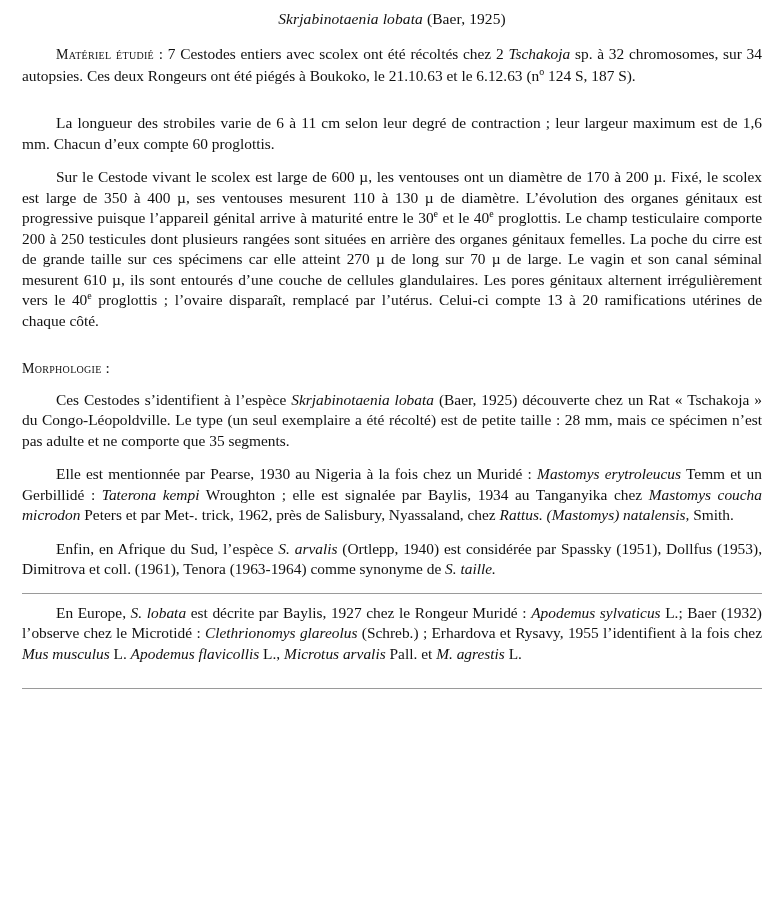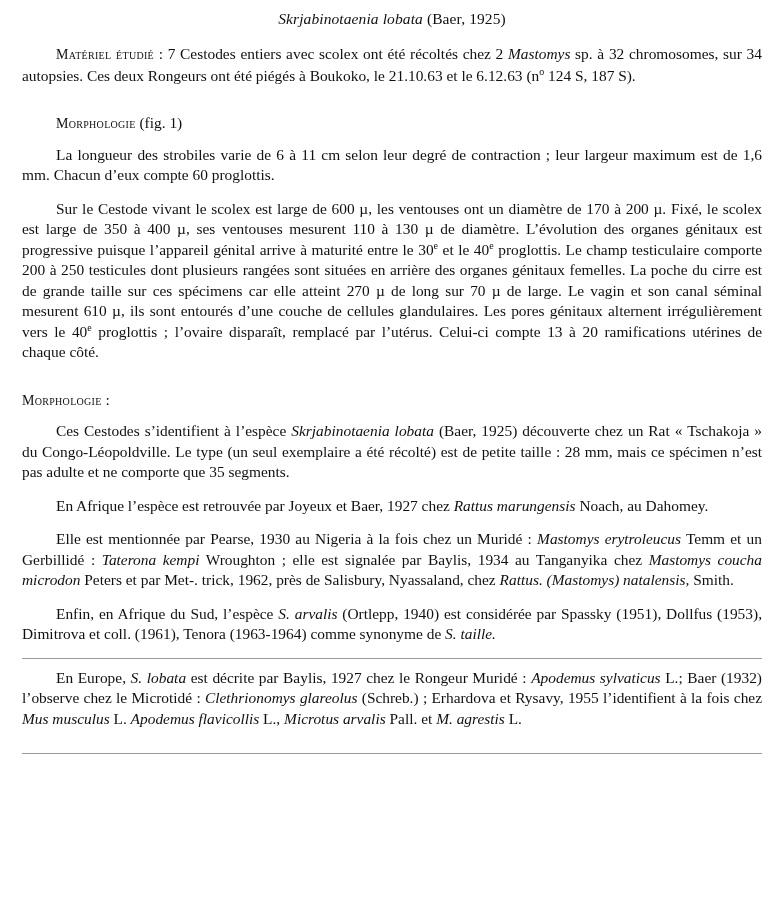--- a/index.html
+++ b/index.html
@@ -73,37 +73,35 @@
 </style>
 </head>
 <body>
 
 <div class="page">
 
   <div class="title">
     <span class="ital">Skrjabinotaenia lobata</span><span> (Baer, 1925)</span>
   </div>
 
-  <p class="para"><span class="sc">Matériel étudié</span><span> : 7 Cestodes entiers avec scolex ont été récoltés chez 2 <span class="ital">Mastomys</span> sp. à 32 chromosomes, sur 34 autopsies. Ces deux Rongeurs ont été piégés à Boukoko, le 21.10.63 et le 6.12.63 (n<sup>o</sup> 124 S, 187 S).</span></p>
+  <p class="para"><span class="sc">Matériel étudié</span><span> : 7 Cestodes entiers avec scolex ont été récoltés chez 2 <span class="ital">Tschakoja</span> sp. à 32 chromosomes, sur 34 autopsies. Ces deux Rongeurs ont été piégés à Boukoko, le 21.10.63 et le 6.12.63 (n<sup>o</sup> 124 S, 187 S).</span></p>
 
   <div class="section-gap"></div>
 
-  <div class="heading"><span class="sc">Morphologie</span><span> (fig. 1)</span></div>
 
   <p class="para">La longueur des strobiles varie de 6 à 11 cm selon leur degré de contraction ; leur largeur maximum est de 1,6 mm. Chacun d’eux compte 60 proglottis.</p>
 
   <p class="para">Sur le Cestode vivant le scolex est large de 600 µ, les ventouses ont un diamètre de 170 à 200 µ. Fixé, le scolex est large de 350 à 400 µ, ses ventouses mesurent 110 à 130 µ de diamètre. L’évolution des organes génitaux est progressive puisque l’appareil génital arrive à maturité entre le 30<sup>e</sup> et le 40<sup>e</sup> proglottis. Le champ testiculaire comporte 200 à 250 testicules dont plusieurs rangées sont situées en arrière des organes génitaux femelles. La poche du cirre est de grande taille sur ces spécimens car elle atteint 270 µ de long sur 70 µ de large. Le vagin et son canal séminal mesurent 610 µ, ils sont entourés d’une couche de cellules glandulaires. Les pores génitaux alternent irrégulièrement vers le 40<sup>e</sup> proglottis ; l’ovaire disparaît, remplacé par l’utérus. Celui-ci compte 13 à 20 ramifications utérines de chaque côté.</p>
 
   <div class="section-gap"></div>
 
   <div class="heading flush"><span class="sc">Morphologie</span><span> :</span></div>
 
   <p class="para">Ces Cestodes s’identifient à l’espèce <span class="ital">Skrjabinotaenia lobata</span> (Baer, 1925) découverte chez un Rat « Tschakoja » du Congo-Léopoldville. Le type (un seul exemplaire a été récolté) est de petite taille : 28 mm, mais ce spécimen n’est pas adulte et ne comporte que 35 segments.</p>
 
-  <p class="para">En Afrique l’espèce est retrouvée par Joyeux et Baer, 1927 chez <span class="ital">Rattus marungensis</span> Noach, au Dahomey.</p>
 
   <p class="para">Elle est mentionnée par Pearse, 1930 au Nigeria à la fois chez un Muridé : <span class="ital">Mastomys erytroleucus</span> Temm et un Gerbillidé : <span class="ital">Taterona kempi</span> Wroughton ; elle est signalée par Baylis, 1934 au Tanganyika chez <span class="ital">Mastomys coucha microdon</span> Peters et par Met-. trick, 1962, près de Salisbury, Nyassaland, chez <span class="ital">Rattus. (Mastomys) natalensis,</span> Smith.</p>
 
   <p class="para">Enfin, en Afrique du Sud, l’espèce <span class="ital">S. arvalis</span> (Ortlepp, 1940) est considérée par Spassky (1951), Dollfus (1953), Dimitrova et coll. (1961), Tenora (1963-1964) comme synonyme de <span class="ital">S. taille.</span></p>
 
   <div class="block-bordered">
     <p class="para">En Europe, <span class="ital">S. lobata</span> est décrite par Baylis, 1927 chez le Rongeur Muridé : <span class="ital">Apodemus sylvaticus</span> L.; Baer (1932) l’observe chez le Microtidé : <span class="ital">Clethrionomys glareolus</span> (Schreb.) ; Erhardova et Rysavy, 1955 l’identifient à la fois chez <span class="ital">Mus musculus</span> L. <span class="ital">Apodemus flavicollis</span> L., <span class="ital">Microtus arvalis</span> Pall. et <span class="ital">M. agrestis</span> L.</p>
   </div>
 
 </div>

